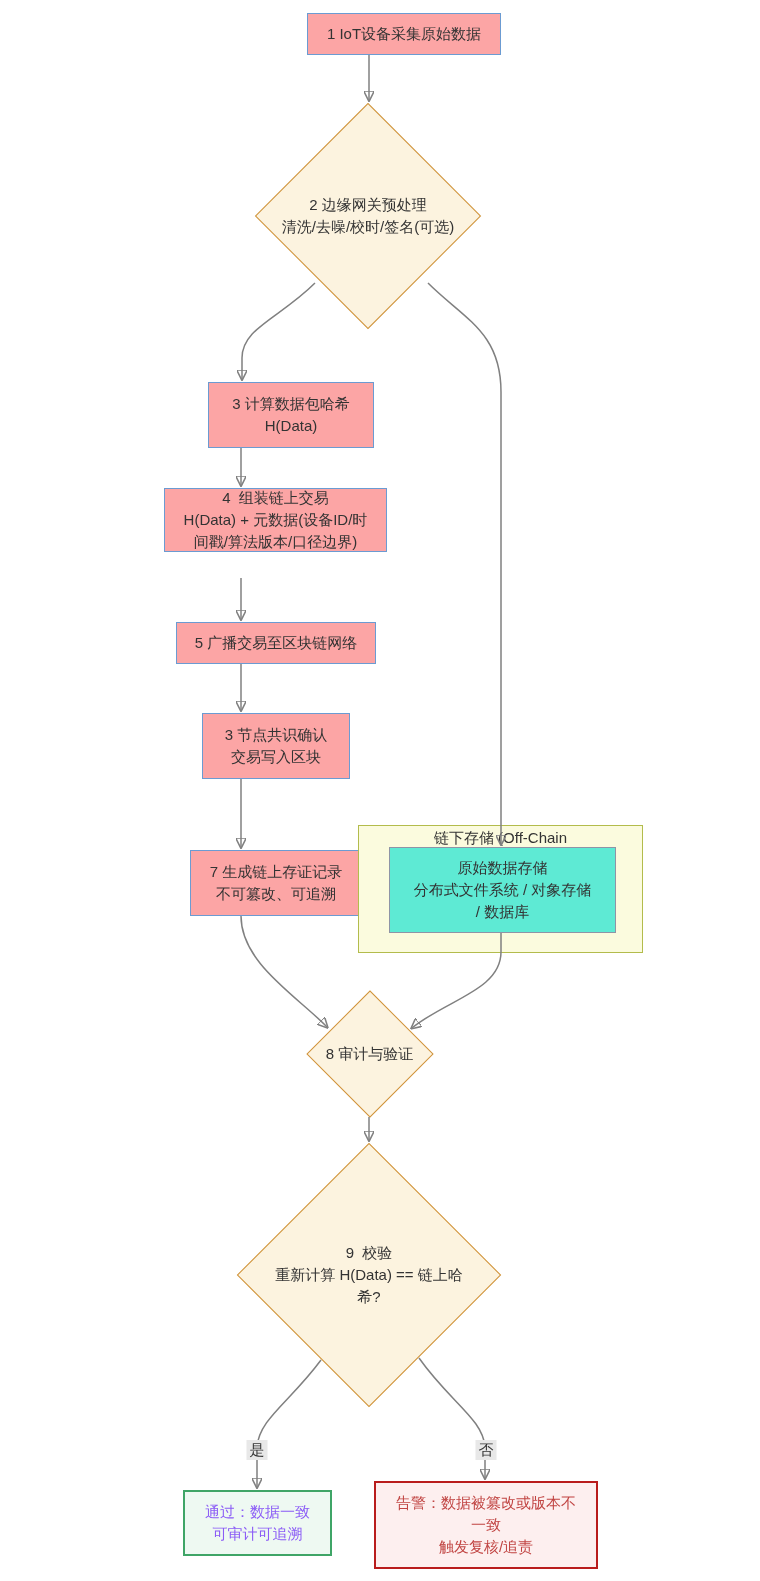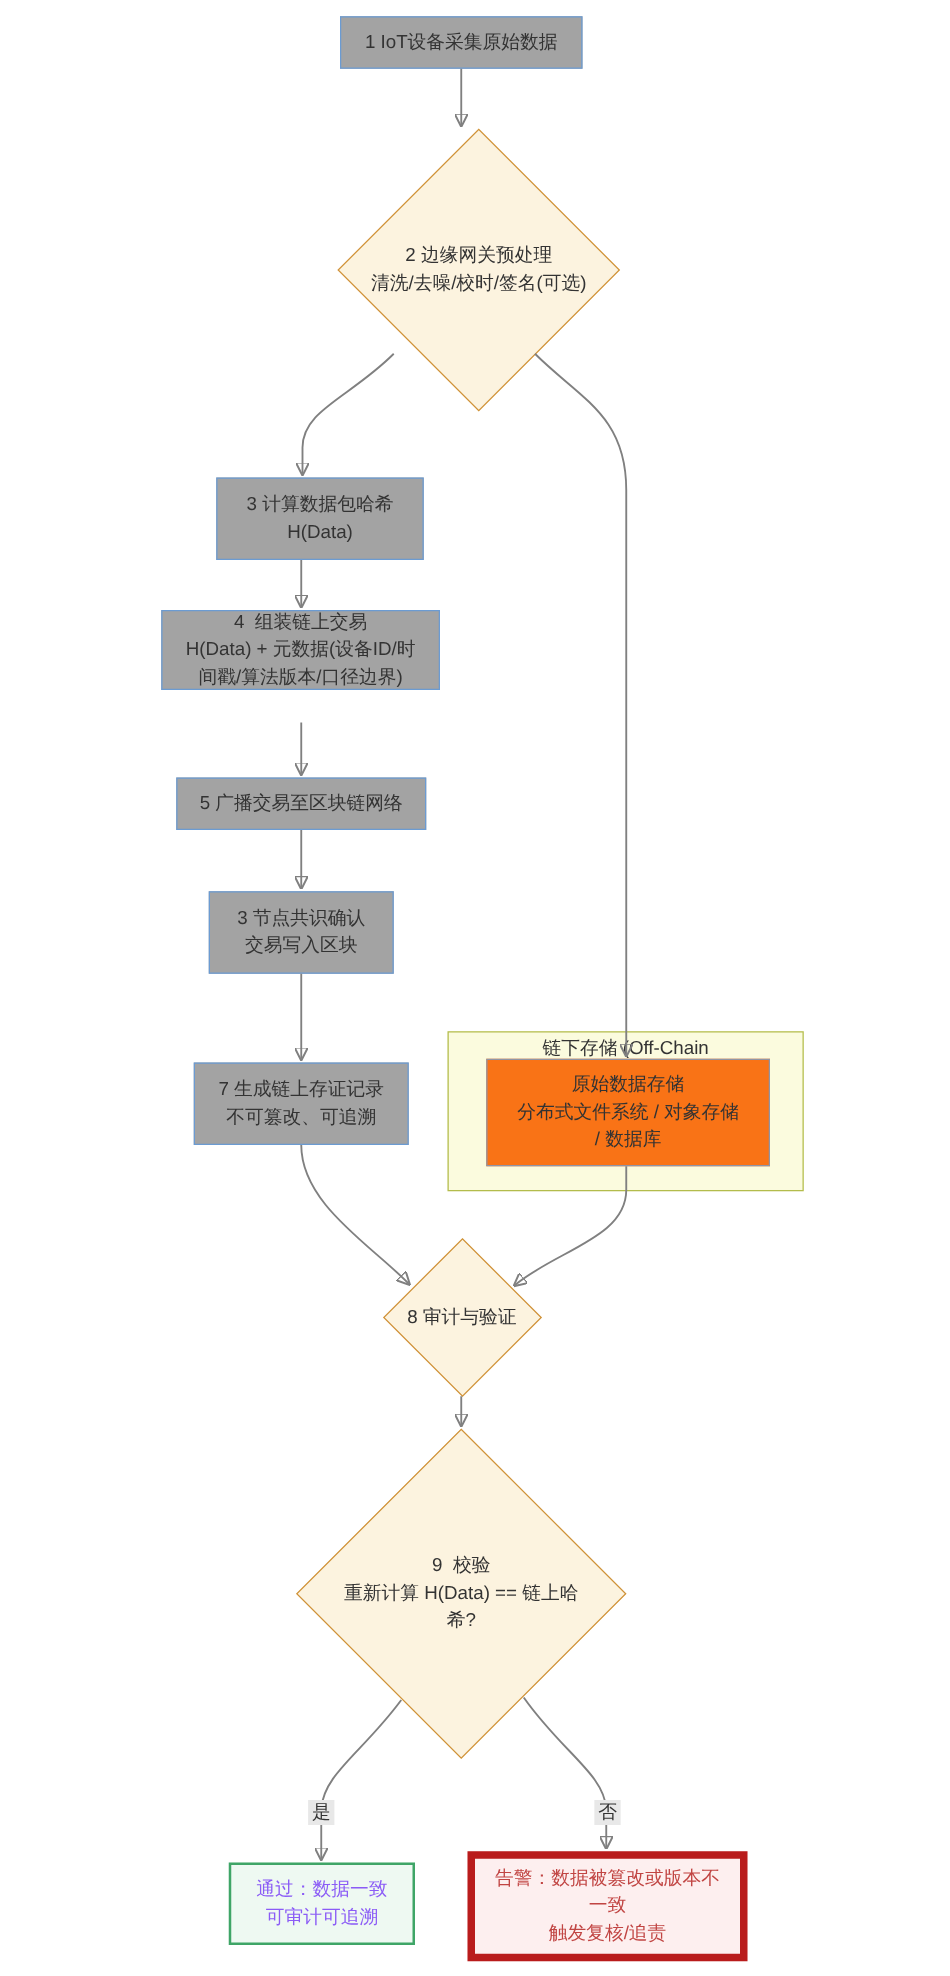--- a/index.html
+++ b/index.html
@@ -7,24 +7,24 @@
   .canvas {
     position:relative; width:760px; height:1581px; background:#ffffff;
     font-family:"Liberation Sans","DejaVu Sans",sans-serif; overflow:hidden;
   }
   .node {
     position:absolute; box-sizing:border-box; z-index:1;
     display:flex; align-items:center; justify-content:center;
     text-align:center; font-size:15px; line-height:22px; color:#333333;
   }
   .node span { white-space:pre-wrap; }
-  .rect-blue  { background:#a3a3a3; border:1.5px solid #6B9BD2; }
-  .rect-grey  { background:#f97316; border:1.5px solid #8F94A6; }
+  .rect-blue  { background:#fca5a5; border:1.5px solid #6B9BD2;margin-left:35px; }
+  .rect-grey  { background:#5eead4; border:1.5px solid #8F94A6; }
   .rect-green { background:#EEF9F2; border:2px solid #3FA567; color:#8b5cf6; }
-  .rect-red   { background:#FDEFEF; border:6px solid #b91c1c; color:#C14543; }
+  .rect-red   { background:#FDEFEF; border:2px solid #b91c1c; color:#C14543; }
   .subgraph   { position:absolute; box-sizing:border-box; z-index:1;
                 background:#FBFBDE; border:1.5px solid #B3BC4C; }
   .subgraph-title {
     position:absolute; top:3px; left:0; right:0; text-align:center;
     font-size:15px; color:#333333; white-space:pre;
   }
   .diamond { position:absolute; z-index:1; }
   .diamond-shape {
     position:absolute; left:50%; top:50%; box-sizing:border-box;
     transform:translate(-50%,-50%) rotate(45deg);
@@ -44,21 +44,21 @@
 </style>
 </head>
 <body>
 
 <div class="canvas">
 
   <div class="node rect-blue" style="left:272px;top:13px;width:194px;height:42px;">
     <span>1 IoT设备采集原始数据</span>
   </div>
 
-  <div class="diamond" style="left:270px;top:103px;width:226px;height:226px;">
+  <div class="diamond" style="left:255px;top:103px;width:226px;height:226px;">
     <div class="diamond-shape" style="width:160px;height:160px;"></div>
     <div class="diamond-label">
       <span>2 边缘网关预处理
 清洗/去噪/校时/签名(可选)</span>
     </div>
   </div>
 
   <div class="node rect-blue" style="left:173px;top:382px;width:166px;height:66px;">
     <span>3 计算数据包哈希
 H(Data)</span>

